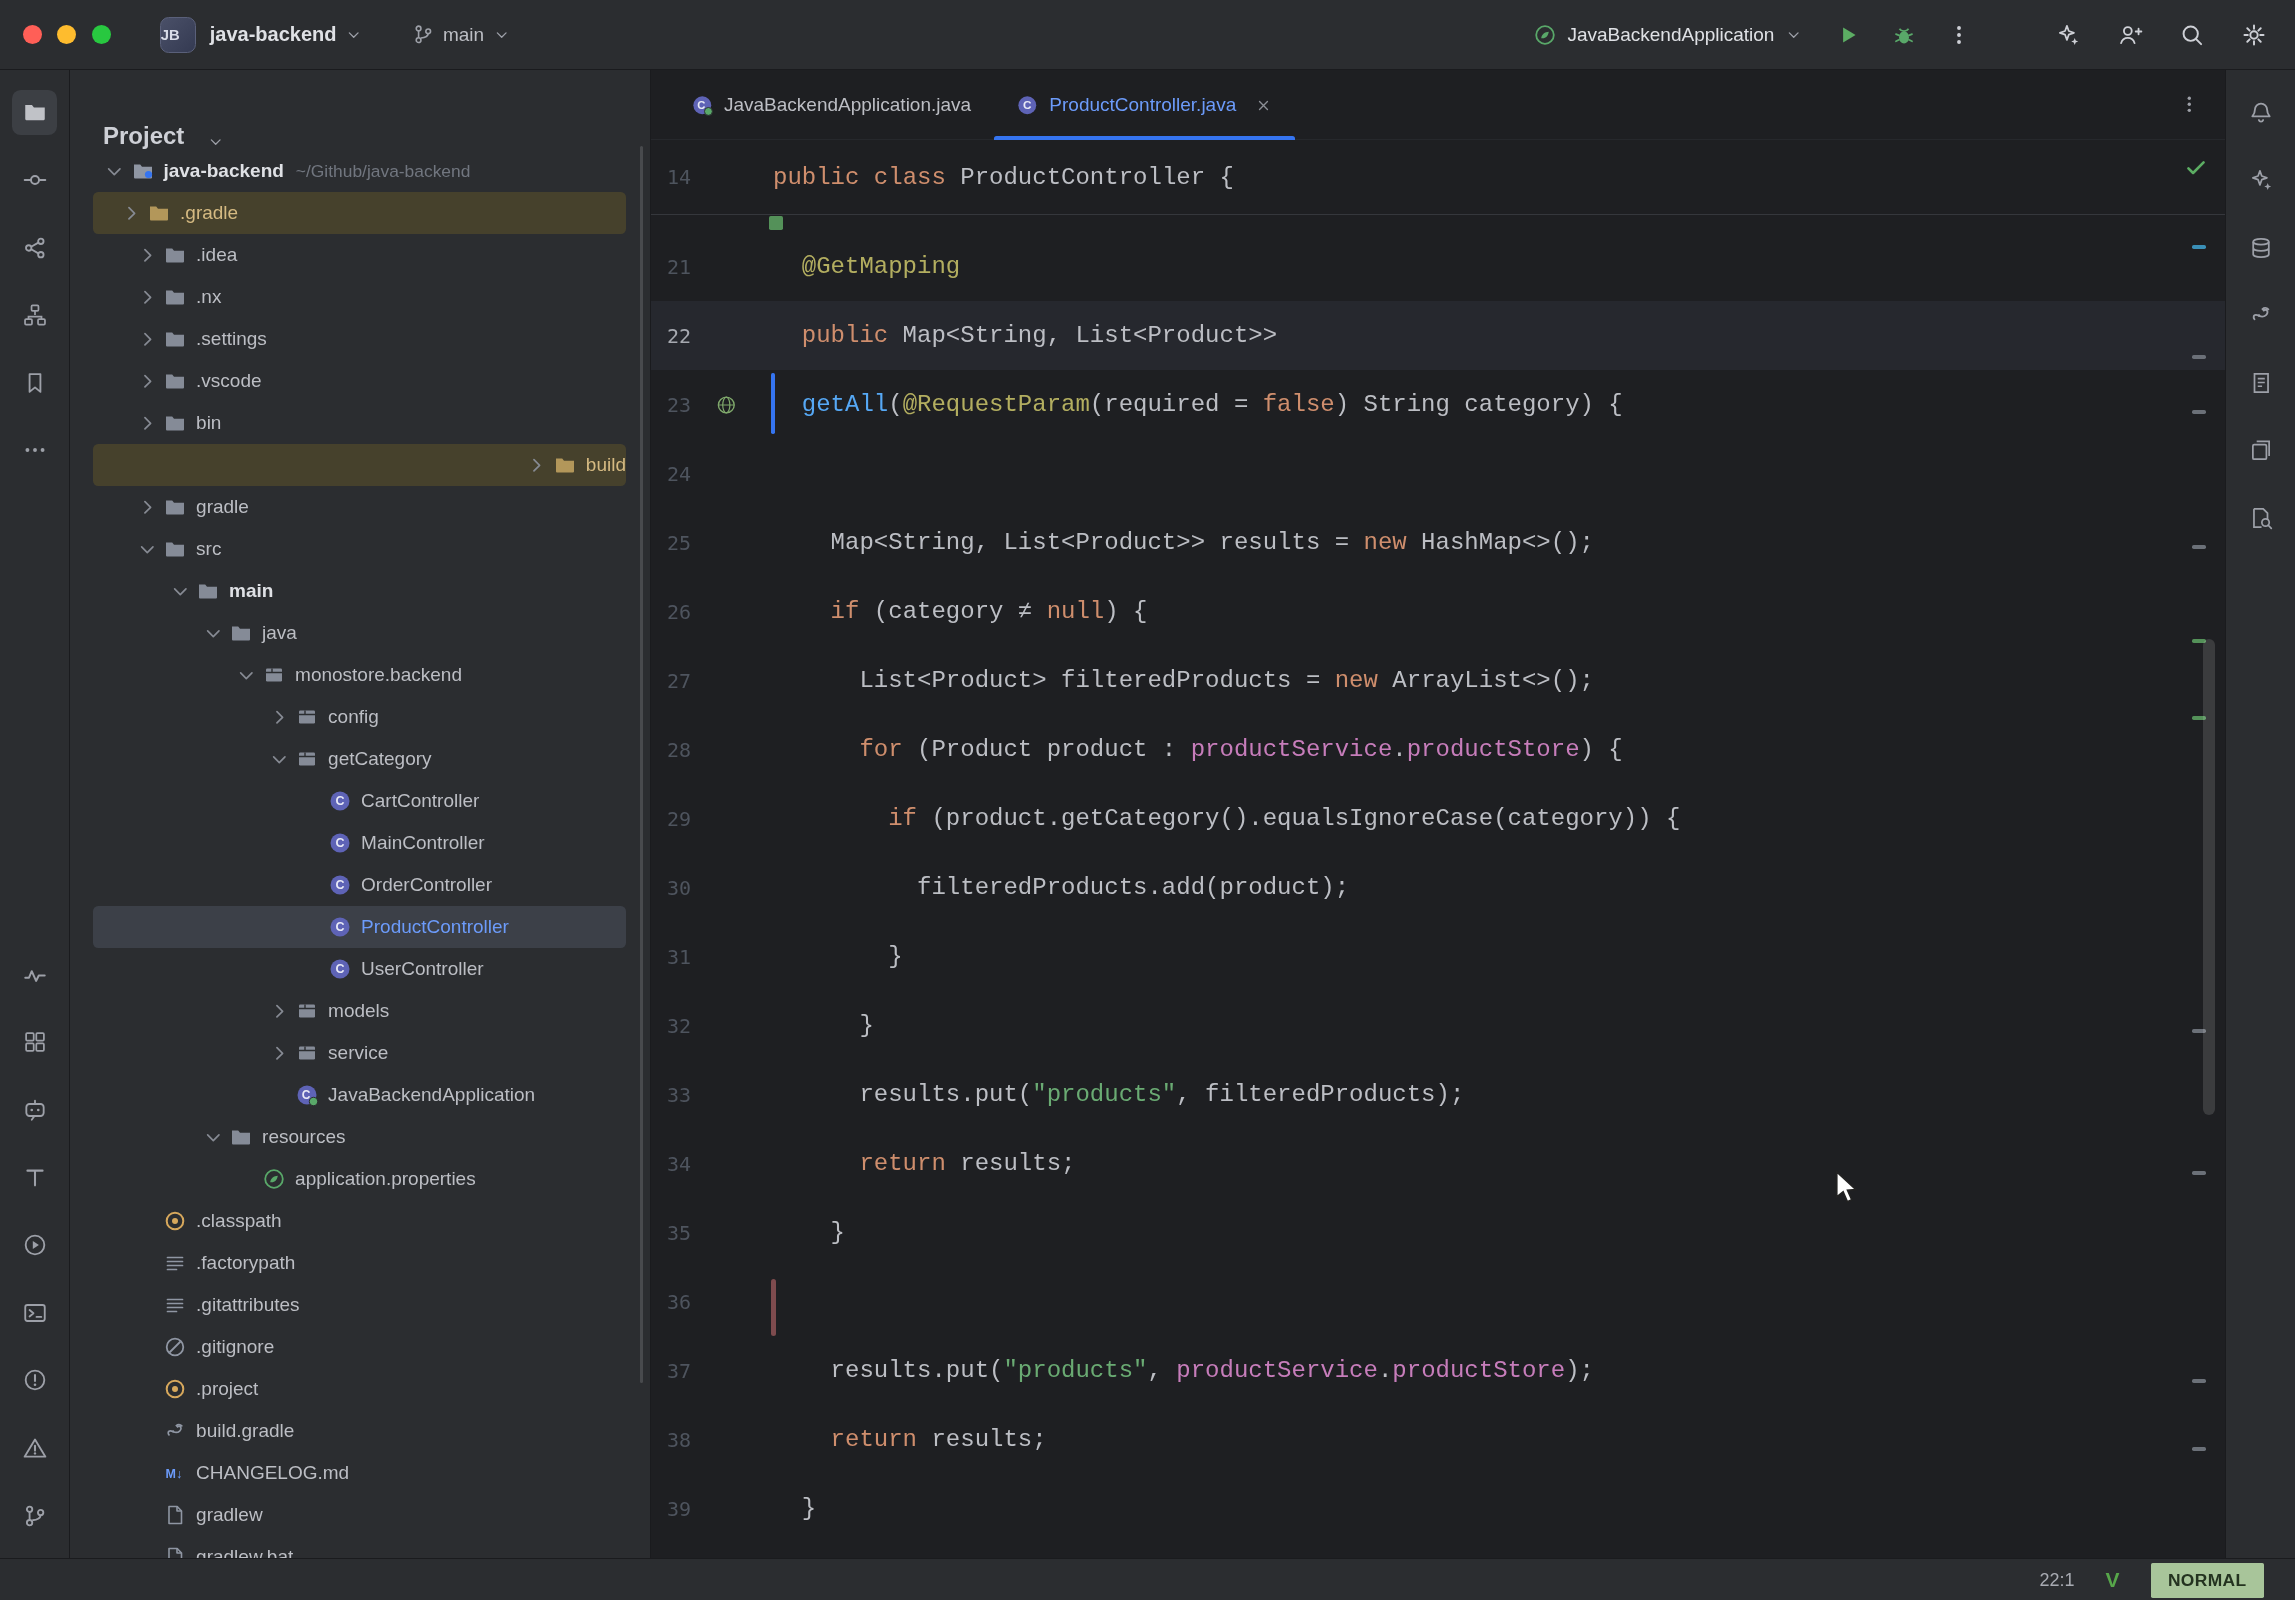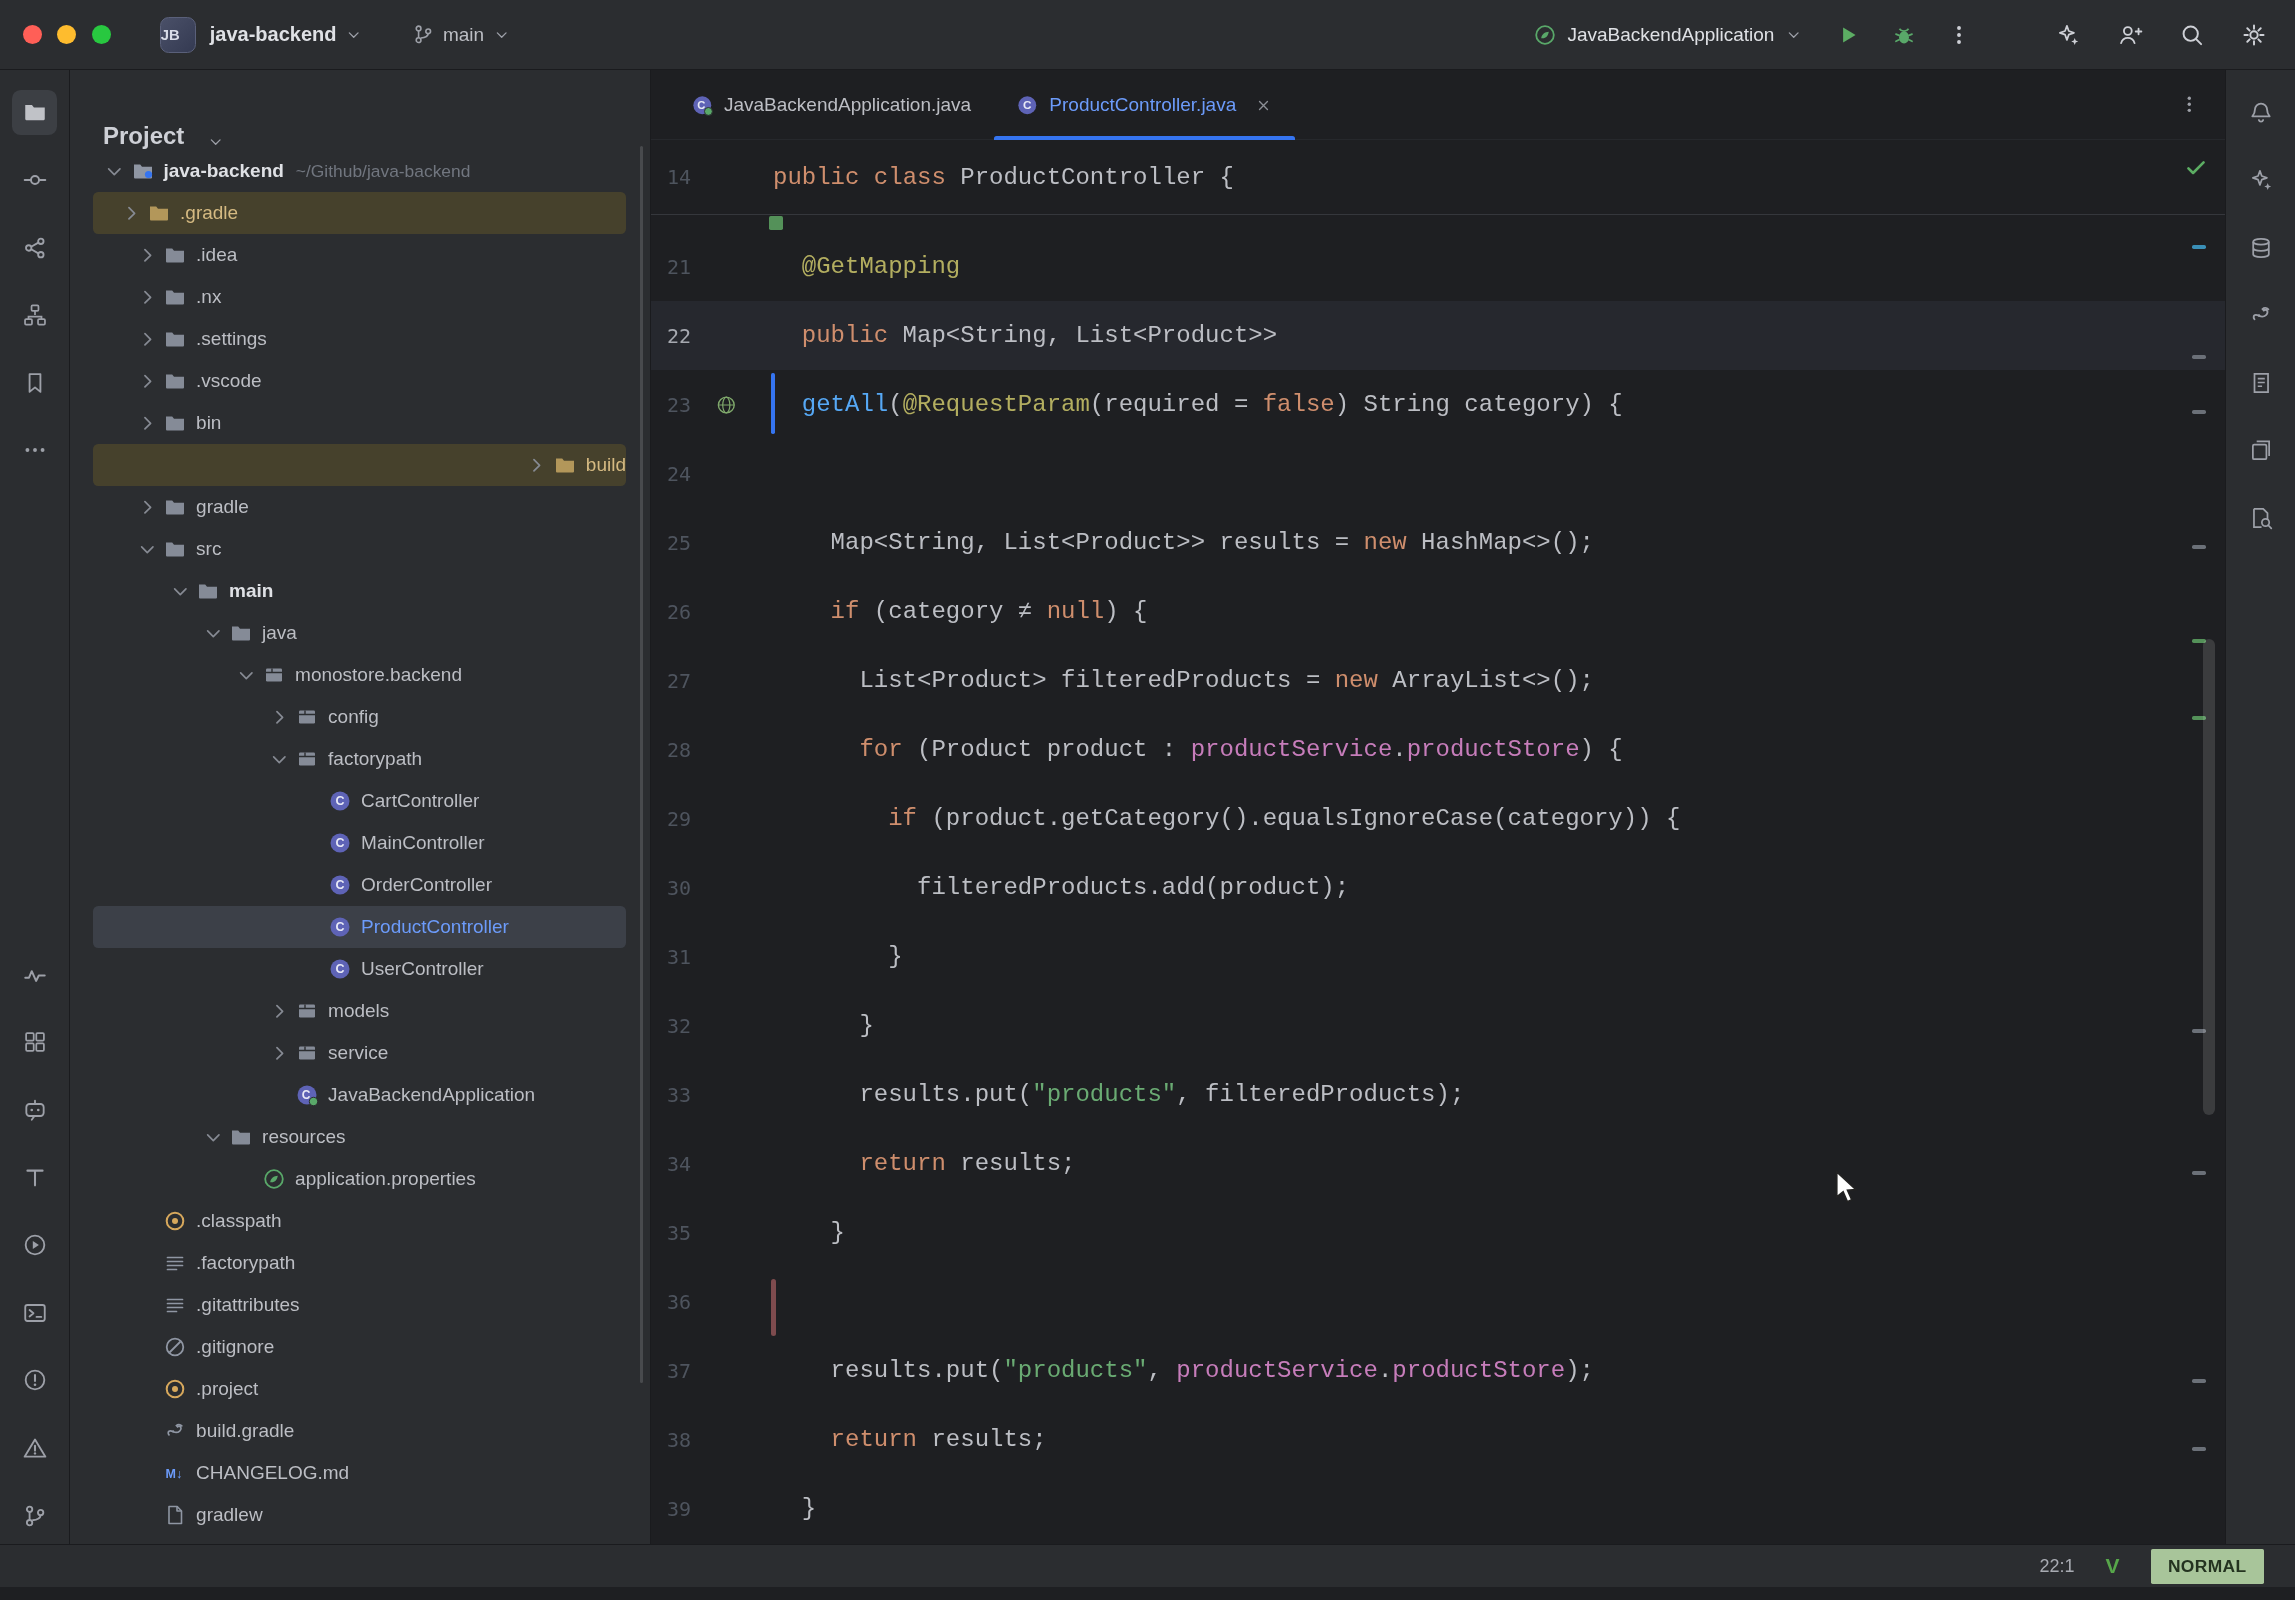--- a/index.html
+++ b/index.html
@@ -108,21 +108,21 @@
     border-radius:1.7px;z-index:3}
   .change-warm{position:absolute;left:120px;top:1139px;width:5.2px;height:57px;background:#7E4B4E;
     border-radius:2.6px;z-index:3}
   .stripe-mark{position:absolute;right:19px;width:14px;height:3.5px;border-radius:1.7px;z-index:3}
   .editor-check{position:absolute;right:15.6px;top:14px;width:26px;height:26px;z-index:4;display:inline-flex}
   .editor-check svg{width:26px;height:26px}
   .scroll-thumb{position:absolute;right:10.4px;top:499px;width:12px;height:476px;
     background:rgba(255,255,255,.13);border-radius:6px;z-index:4}
 
   
-  .statusbar{position:absolute;left:0;right:0;bottom:14px;height:43px;background:var(--bg_panel);
+  .statusbar{position:absolute;left:0;right:0;bottom:0;height:43px;background:var(--bg_panel);
     border-top:0.9px solid #1A1B1E;display:flex;align-items:center;justify-content:flex-end;gap:31px;
     font-size:18px;color:#A8ABB2;z-index:10}
   .vim-v{color:#57A64A;font-weight:700;font-size:21px}
   .mode-badge{background:var(--badge_bg);color:#243320;font-weight:700;font-size:17.4px;
     padding:7px 17.4px;margin-right:31px;letter-spacing:0.4px;border-radius:1.7px}
 
   .mouse-cursor{position:absolute;left:1834px;top:1170px;z-index:99;pointer-events:none}
 </style>
 </head>
 <body>
@@ -533,21 +533,21 @@
               <svg viewBox="0 0 24 24" fill="none" xmlns="http://www.w3.org/2000/svg">
                 <path d="M6 9.5l6 6 6-6" stroke="currentColor" stroke-width="1.8" stroke-linecap="round" stroke-linejoin="round"></path>
               </svg>
             </span>
             <span class="t-icon">
               <svg viewBox="0 0 24 24" fill="none" xmlns="http://www.w3.org/2000/svg">
                 <rect x="4" y="5.5" width="16" height="13" rx="1.2" fill="currentColor" opacity="0.9"></rect>
                 <path d="M4 9.5h16M10 5.5v4" stroke="#2B2D30" stroke-width="1.4"></path>
               </svg>
             </span>
-            <span class="t-label">factorypath</span>
+            <span class="t-label">getCategory</span>
           </div>
           <div class="tree-row" style="padding-left: 208px;">
             <span class="chev"></span>
             <span class="t-icon">
               <svg viewBox="0 0 24 24" fill="none" xmlns="http://www.w3.org/2000/svg" style="font-size:22px">
                 <circle cx="12" cy="12" r="9.5" fill="#5E63B6"></circle>
                 <text x="12" y="16.2" text-anchor="middle" font-family="Liberation Sans, sans-serif" font-size="12.5" font-weight="bold" fill="#E8EAF6">C</text>
               </svg>
             </span>
             <span class="t-label">CartController</span>

